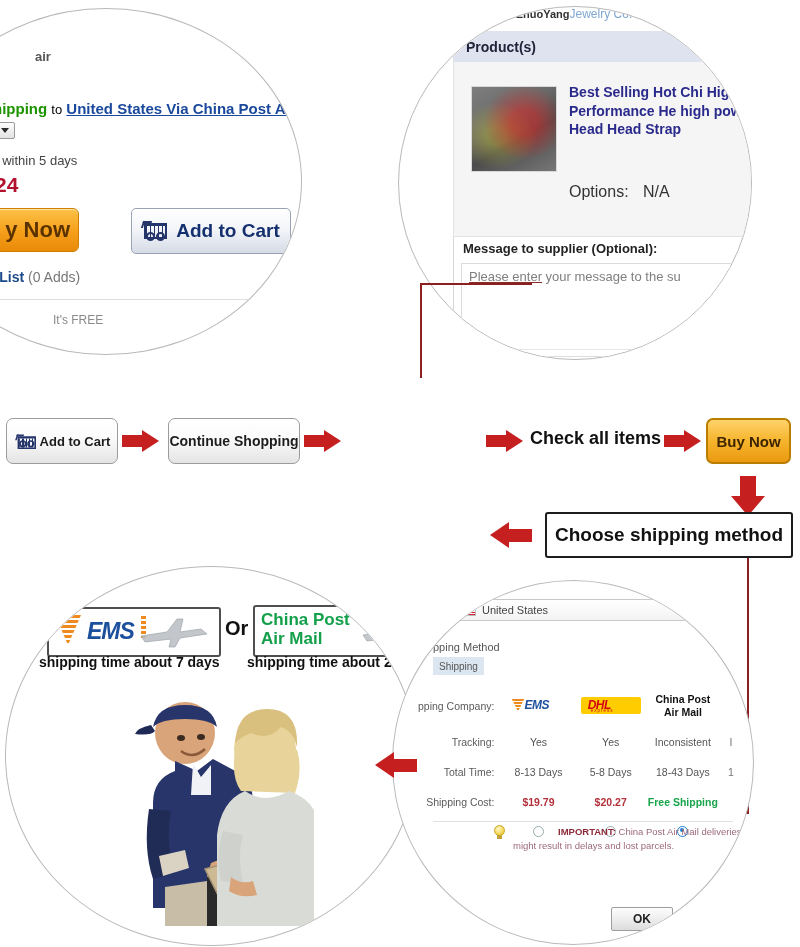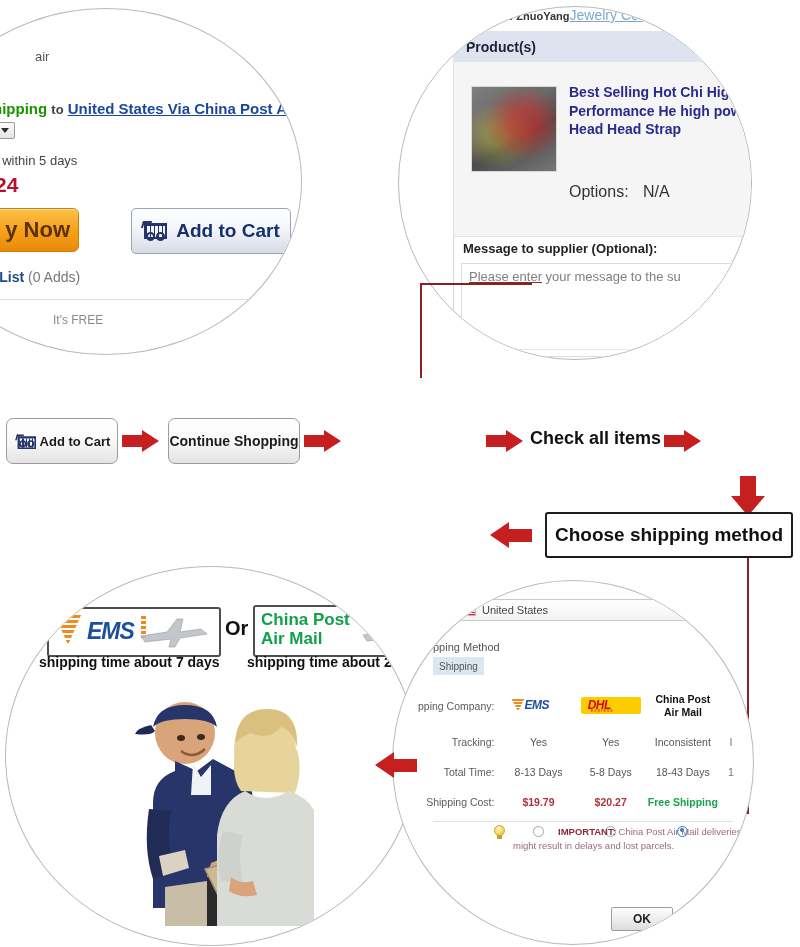--- a/index.html
+++ b/index.html
@@ -20,24 +20,24 @@
     border:1px solid #b9b9b9;
     border-radius:50%;
     background:#ffffff;
     overflow:hidden;
   }
 
   
   #lens-left{left:-90px;top:8px;width:390px;height:345px;}
   .tl-inner{position:absolute;left:90px;top:-8px;width:400px;height:380px;}
 
-  .seller-air{position:absolute;left:34px;top:48px;font-size:13px;color:#555;}
+  .seller-air{position:absolute;left:34px;top:48px;font-size:13px;color:#555;font-weight:bold;}
   .ship-row{position:absolute;left:-8px;top:98px;width:350px;font-size:15px;font-weight:bold;line-height:1.35;}
   .ship-free{color:#1c9400;}
-  .ship-to{color:#404040;font-weight:bold;font-size:13px;}
+  .ship-to{color:#000000;font-weight:normal;font-size:13px;}
   .ship-link{color:#19489c;text-decoration:underline;font-weight:bold;}
   .sel-arrow{
     display:inline-block;width:17px;height:15px;vertical-align:middle;
     border:1px solid #9a9a9a;background:linear-gradient(#fdfdfd,#e3e3e3);
     border-radius:2px;position:relative;margin-left:3px;
   }
   .sel-arrow::after{
     content:"";position:absolute;left:4px;top:5px;
     border-left:4px solid transparent;border-right:4px solid transparent;
     border-top:5px solid #2a2a2a;
@@ -80,21 +80,21 @@
   .cart-glyph .w1,.cart-glyph .w2{position:absolute;bottom:0;width:5px;height:5px;border:2px solid #24356b;border-radius:50%;}
   .cart-glyph .w1{left:4px;}
   .cart-glyph .w2{left:14px;}
 
   
   #lens-right{left:398px;top:6px;width:352px;height:352px;}
   .tr-inner{position:absolute;left:-398px;top:-6px;width:800px;height:380px;}
 
   .seller-line{position:absolute;left:490px;top:6px;font-size:12px;font-weight:bold;color:#333;white-space:nowrap;}
   .seller-line .nm{font-size:11px;}
-  .seller-line .co{color:#7fa6d0;font-size:14px;font-weight:normal;text-decoration:underline;}
+  .seller-line .co{color:#7fa6d0;font-size:12px;font-weight:normal;}
 
   .prod-panel{position:absolute;left:452px;top:30px;width:300px;height:205px;background:#f5f5f5;border:1px solid #e3e3e3;border-top:none;}
   .prod-head{height:31px;background:#dfe3ef;display:flex;align-items:center;padding-left:12px;
              font-size:14px;font-weight:bold;color:#22223a;box-sizing:border-box;}
   .prod-thumb{position:absolute;left:470px;top:85px;width:84px;height:84px;
      background:
        radial-gradient(ellipse at 62% 42%, rgba(220,40,40,.55) 0 18%, transparent 55%),
        radial-gradient(ellipse at 30% 58%, rgba(190,190,60,.45) 0 12%, transparent 48%),
        linear-gradient(150deg,#7e7e7e 0%,#6a6a6a 35%,#4c4c4c 60%,#777 100%);
      border:1px solid #d8d8d8;}
@@ -333,20 +333,21 @@
       <span class="cart-glyph sm">
         <span class="handle"></span>
           <span class="basket"></span>
           <span class="w1"></span>
           <span class="w2"></span>
       </span>
       <span>Add to Cart</span>
     </div>
     <div class="fbtn" id="f-continue">Continue Shopping</div>
     <div class="flow-text">Check all items</div>
+    <div id="f-buynow">Buy Now</div>
   </div>
 
   <div class="rarrow" id="ar1">
       <div class="shaft"></div>
       <div class="head"></div>
     </div>
   <div class="rarrow" id="ar2">
       <div class="shaft"></div>
       <div class="head"></div>
     </div>

